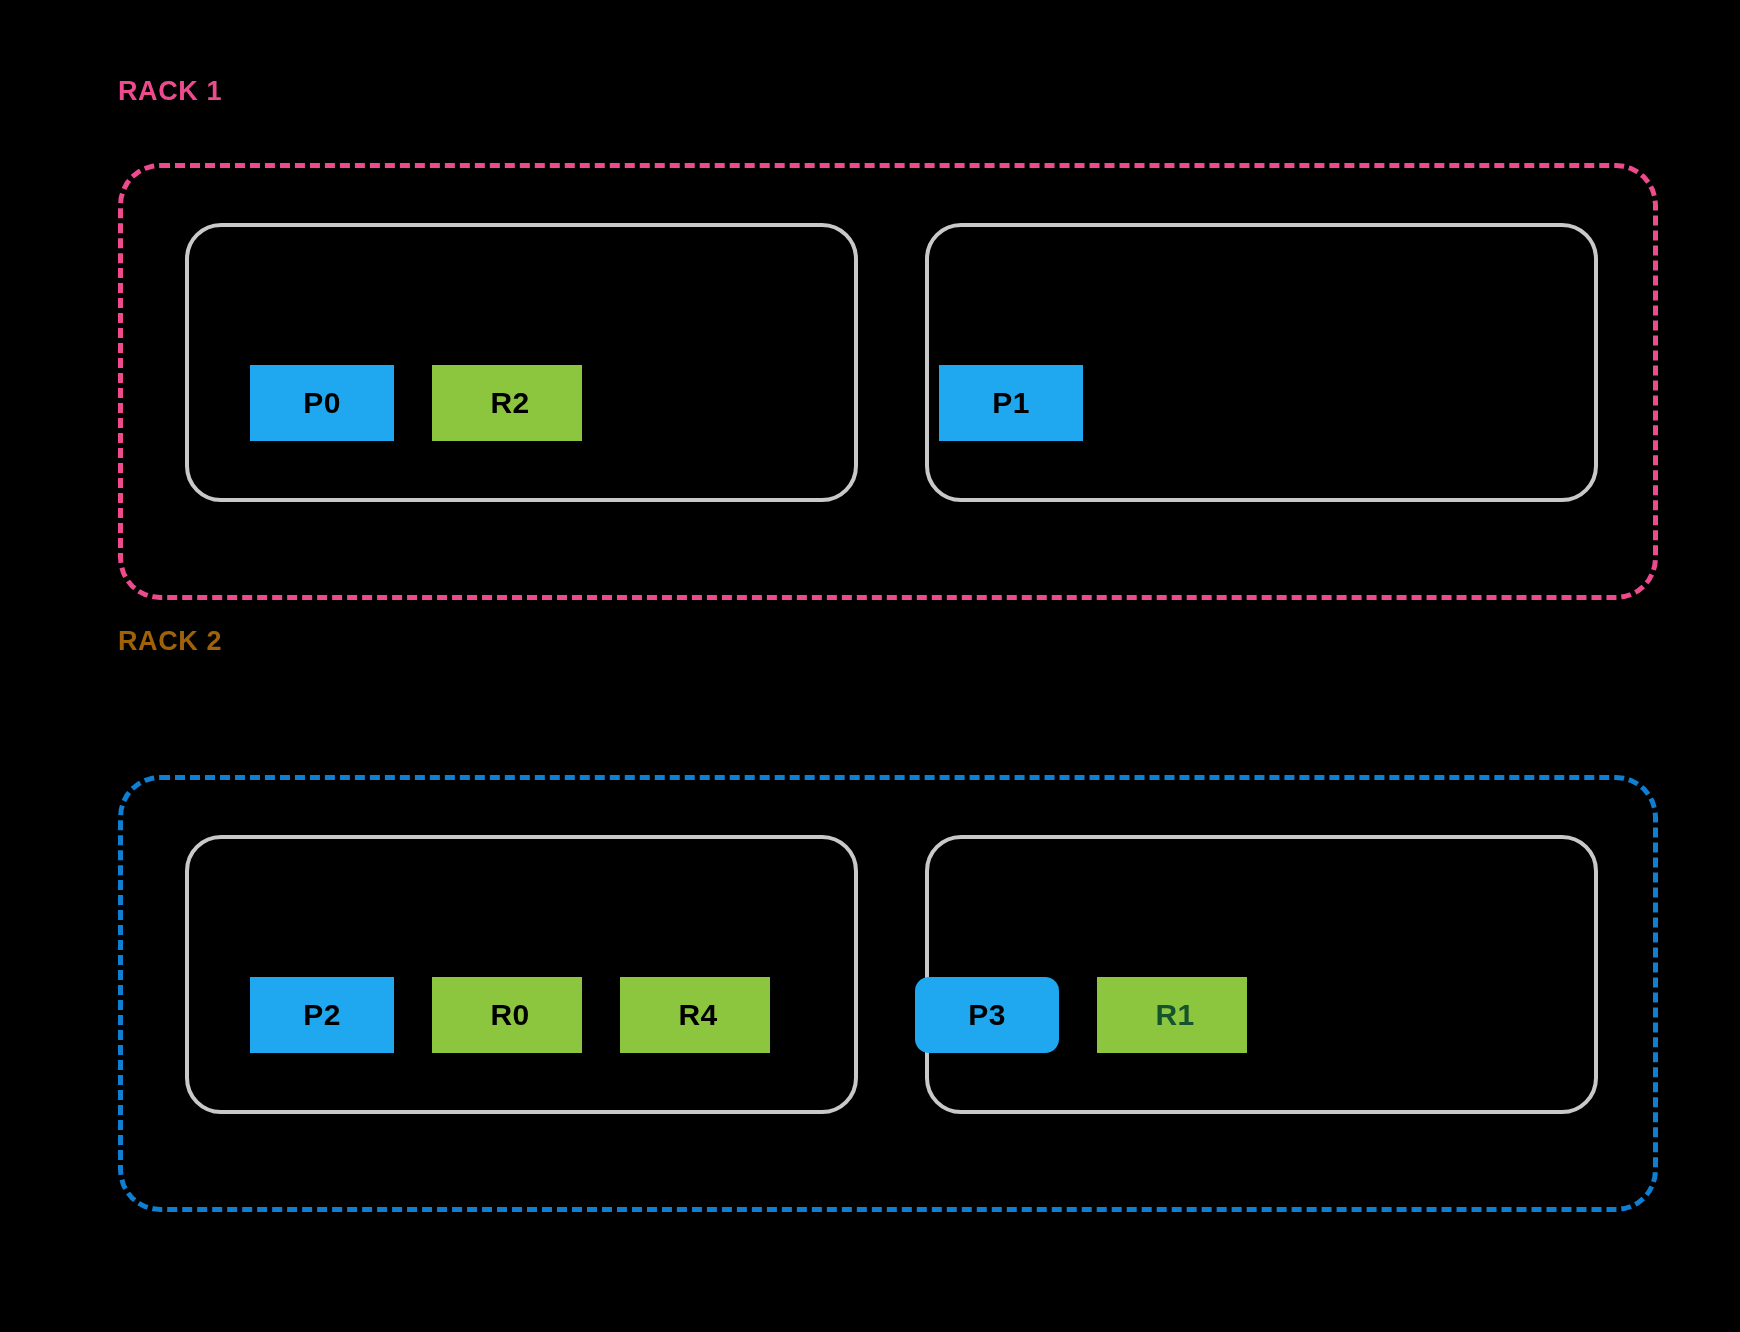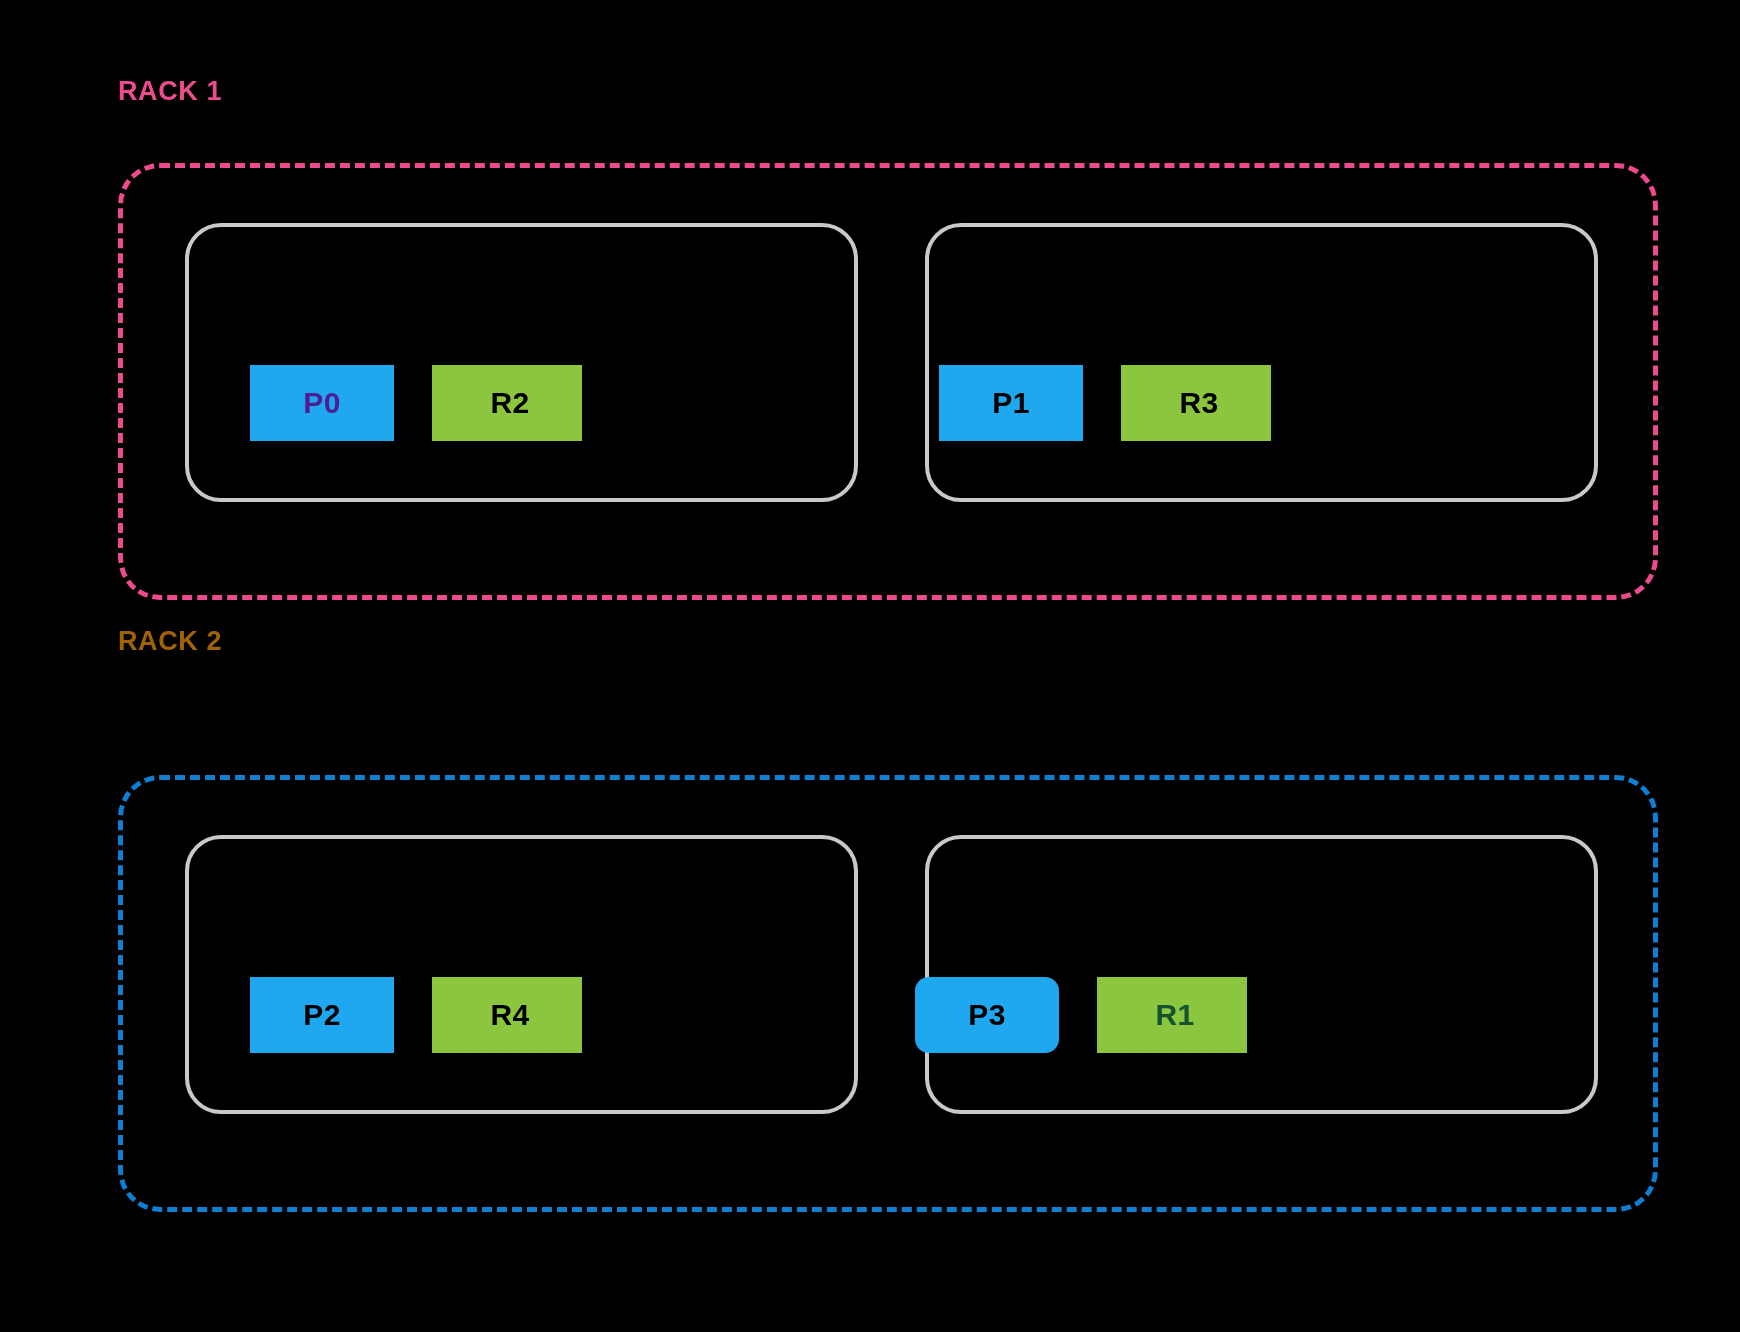--- a/index.html
+++ b/index.html
@@ -82,33 +82,33 @@
   .chip.replica   { background: #8CC63E; padding-left: 6px; }
 </style>
 </head>
 <body>
 
 <div id="canvas">
     <div class="rack-label" style="left: 118px; top: 78px; color: rgb(238, 75, 142);">RACK 1</div>
     <div class="rack-outline" style="left: 118px; top: 163px; width: 1540px; height: 437px; border-color: rgb(238, 75, 142);"></div>
     <div class="node-box" style="left: 185px; top: 223px; width: 673px; height: 279px; border-color: rgb(201, 201, 201);"></div>
     <div class="chip-row" style="left: 250px; top: 365px;">
-      <div class="chip partition" style="background: rgb(31, 168, 240); color: #4c1d95;">P0</div>
+      <div class="chip partition" style="background: rgb(31, 168, 240); color: #000000;">P0</div>
       <div class="chip replica" style="background: rgb(140, 198, 62); color: rgb(0, 0, 0);">R2</div>
     </div>
     <div class="node-box" style="left: 925px; top: 223px; width: 673px; height: 279px; border-color: rgb(201, 201, 201);"></div>
     <div class="chip-row" style="left: 915px; top: 365px; margin-left: 24px;">
       <div class="chip partition" style="background: rgb(31, 168, 240); color: rgb(0, 0, 0);">P1</div>
-      <div class="chip replica" style="background: rgb(140, 198, 62); color: rgb(0, 0, 0);">R3</div>
     </div>
     <div class="rack-label" style="left: 118px; top: 628px; color: #a16207;">RACK 2</div>
     <div class="rack-outline" style="left: 118px; top: 775px; width: 1540px; height: 437px; border-color: rgb(15, 127, 212);"></div>
     <div class="node-box" style="left: 185px; top: 835px; width: 673px; height: 279px; border-color: rgb(201, 201, 201);"></div>
     <div class="chip-row" style="left: 250px; top: 977px;">
       <div class="chip partition" style="background: rgb(31, 168, 240); color: rgb(0, 0, 0);">P2</div>
+      <div class="chip replica" style="background: rgb(140, 198, 62); color: rgb(0, 0, 0);">R0</div>
       <div class="chip replica" style="background: rgb(140, 198, 62); color: rgb(0, 0, 0);">R4</div>
     </div>
     <div class="node-box" style="left: 925px; top: 835px; width: 673px; height: 279px; border-color: rgb(201, 201, 201);"></div>
     <div class="chip-row" style="left: 915px; top: 977px;">
       <div class="chip partition" style="background: rgb(31, 168, 240); color: rgb(0, 0, 0); border-radius: 14px;">P3</div>
       <div class="chip replica" style="background: rgb(140, 198, 62); color: #14532d;">R1</div>
     </div>
   </div>
 
 </body></html>

